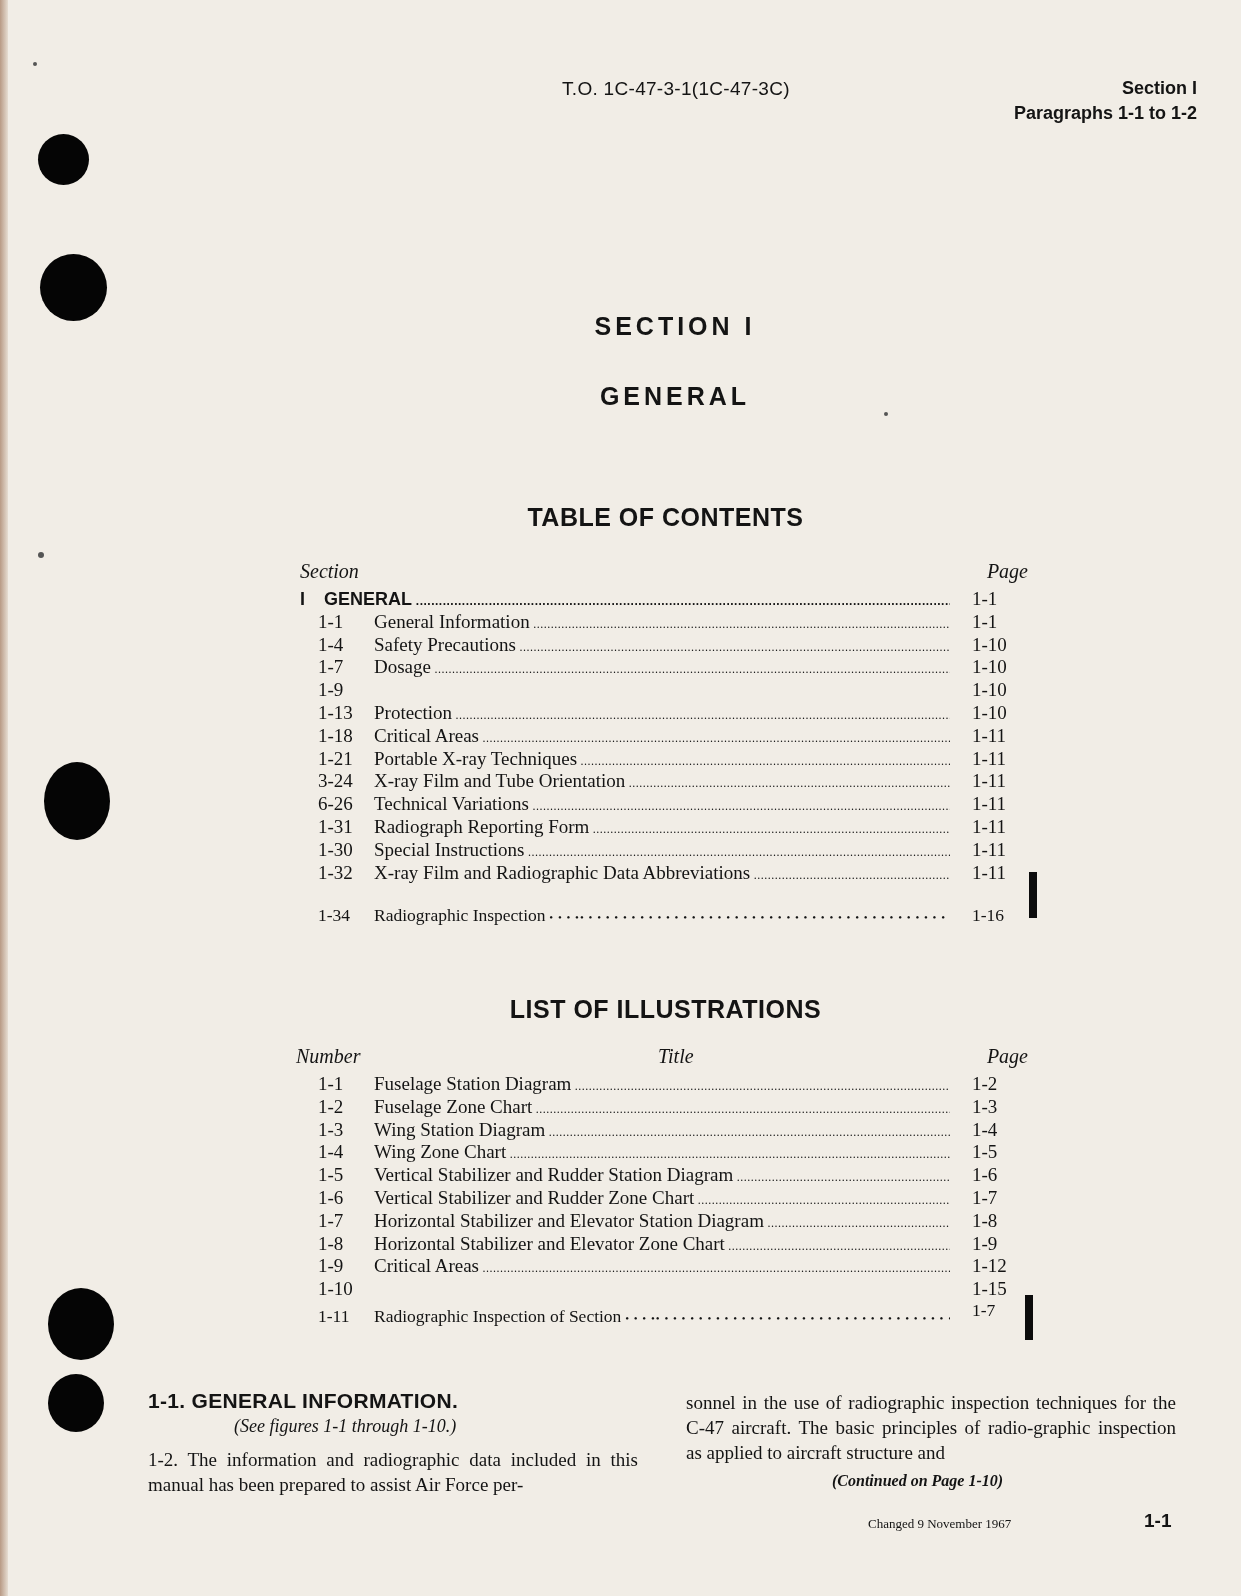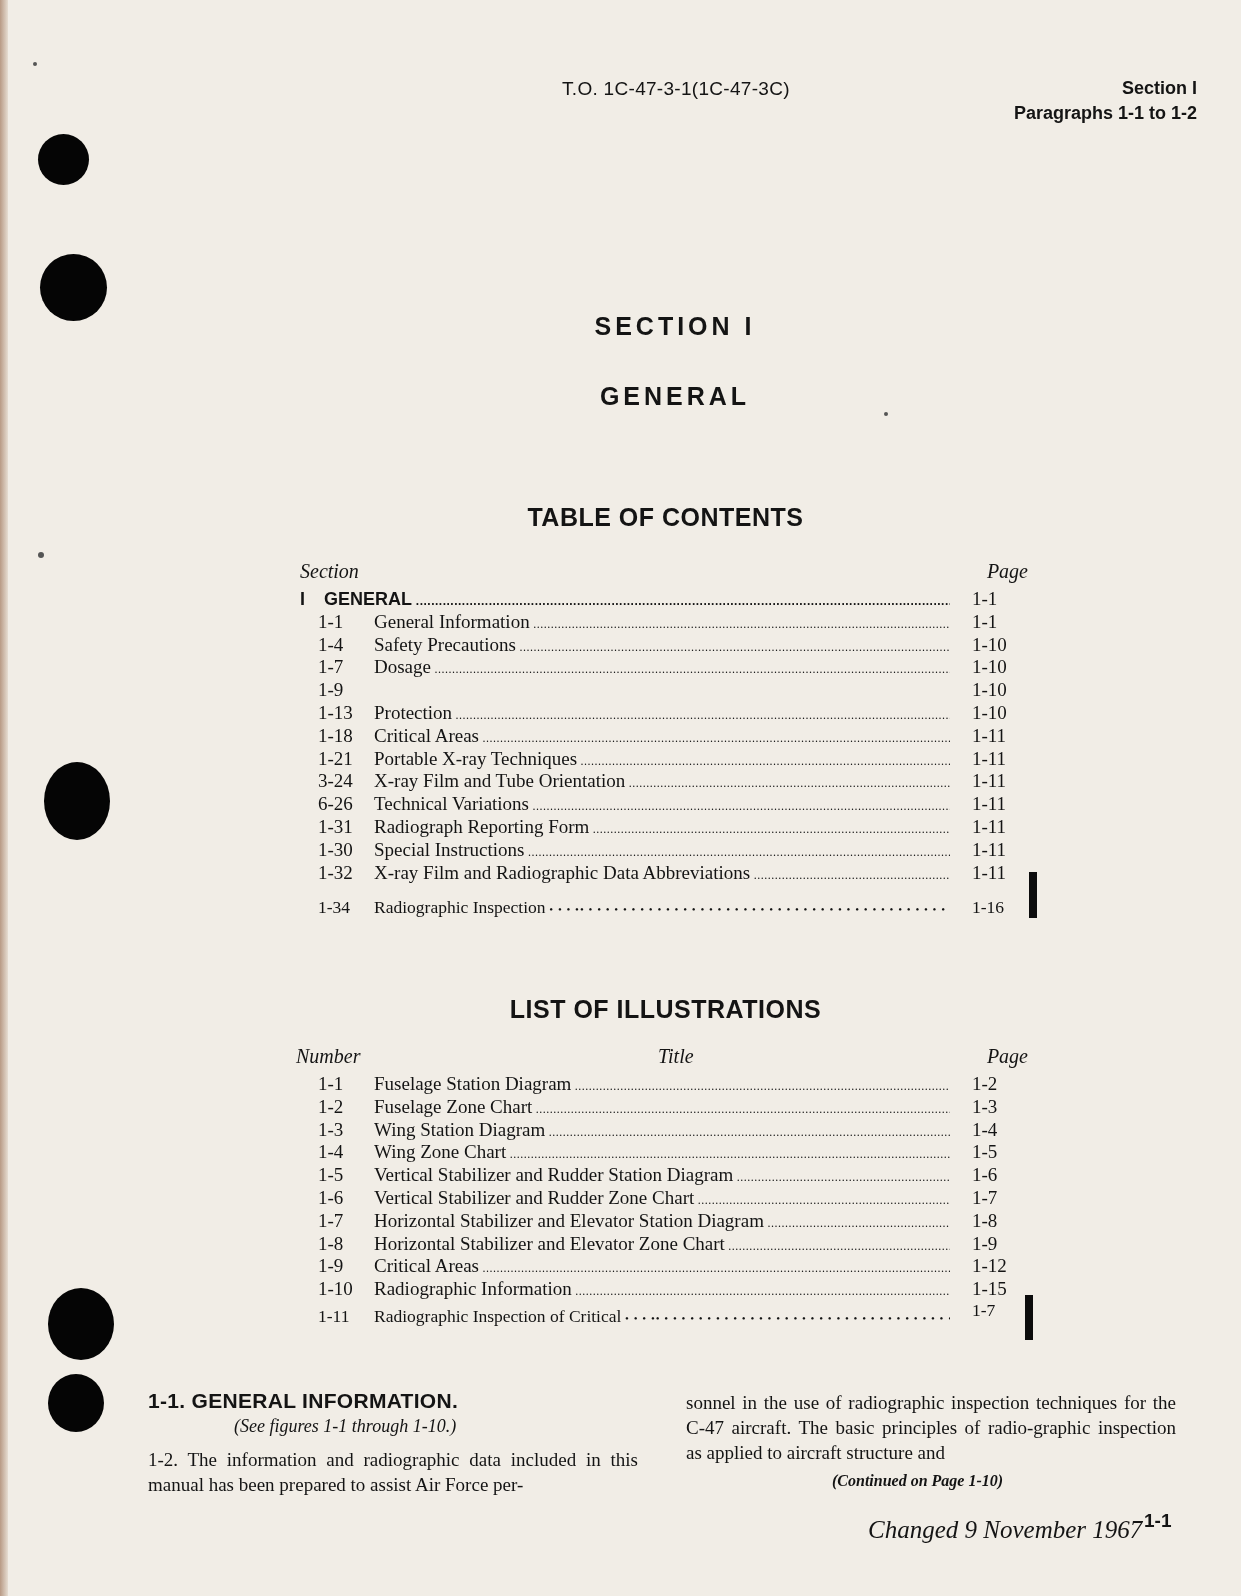--- a/index.html
+++ b/index.html
@@ -56,21 +56,21 @@
   .change-bar { position: absolute; width: 8px; background: #0c0c0c; }
   .para-head {
     position: absolute; left: 148px; top: 1389px;
     font-family: "Liberation Sans", sans-serif; font-weight: bold; font-size: 21px; letter-spacing: 0.3px;
   }
   .para-sub { position: absolute; left: 192px; top: 1416px; font-style: italic; font-size: 18px; margin-left: 42px; }
   .col-text { position: absolute; font-size: 19px; line-height: 25px; text-align: justify; }
   .col-left { left: 148px; top: 1447px; width: 490px; }
   .col-right { left: 686px; top: 1390px; width: 490px; }
   .continued { position: absolute; left: 832px; top: 1472px; font-style: italic; font-weight: bold; font-size: 16px; }
-  .changed-date { position: absolute; left: 868px; top: 1516px; font-size: 25px; font-style: italic; }
+  .changed-date { position: absolute; left: 868px; top: 1516px; font-size: 13px; }
   .page-num { position: absolute; left: 1144px; top: 1510px; font-family: "Liberation Sans", sans-serif; font-weight: bold; font-size: 19px; }
   .speck { position: absolute; background: #555; border-radius: 50%; }
 </style>
 </head>
 <body>
 
 <div class="edge"></div>
 
 <div class="hole" style="left:38px;top:134px;width:51px;height:51px;"></div>
 <div class="hole" style="left:40px;top:254px;width:67px;height:67px;"></div>
@@ -154,21 +154,21 @@
   <div class="row">
     <span class="num">1-30</span>
     <span class="title">Special Instructions</span>
     <span class="page">1-11</span>
   </div>
   <div class="row">
     <span class="num">1-32</span>
     <span class="title">X-ray Film and Radiographic Data Abbreviations</span>
     <span class="page">1-11</span>
   </div>
-  <div class="row changed" style="margin-top:12px;">
+  <div class="row changed" style="margin-top:20px;">
     <span class="num">1-34</span>
     <span class="title">Radiographic Inspection</span>
     <span class="page">1-16</span>
   </div>
 </div>
 <div class="change-bar" style="left:1029px;top:872px;height:46px;"></div>
 
 <div class="loi-title">LIST OF ILLUSTRATIONS</div>
 <div class="list" style="top:1045px;">
   <div class="list-head">
@@ -216,26 +216,25 @@
     <span class="title">Horizontal Stabilizer and Elevator Zone Chart</span>
     <span class="page">1-9</span>
   </div>
   <div class="row">
     <span class="num">1-9</span>
     <span class="title">Critical Areas</span>
     <span class="page">1-12</span>
   </div>
   <div class="row">
     <span class="num">1-10</span>
-    <span class="title">Radiographic Information</span>
     <span class="page">1-15</span>
   </div>
   <div class="row changed" style="margin-top:4px;">
     <span class="num">1-11</span>
-    <span class="title">Radiographic Inspection of Critical</span>
+    <span class="title">Radiographic Inspection of Section</span>
     <span class="page" style="top:-6px;">1-7</span>
   </div>
 </div>
 <div class="change-bar" style="left:1025px;top:1295px;height:45px;"></div>
 
 <div class="para-head">1-1. GENERAL INFORMATION.</div>
 <div class="para-sub">(See figures 1-1 through 1-10.)</div>
 <div class="col-text col-left">1-2. The information and radiographic data included in this manual has been prepared to assist Air Force per-</div>
 <div class="col-text col-right">sonnel in the use of radiographic inspection techniques for the C-47 aircraft. The basic principles of radio-graphic inspection as applied to aircraft structure and</div>
 <div class="continued">(Continued on Page 1-10)</div>

